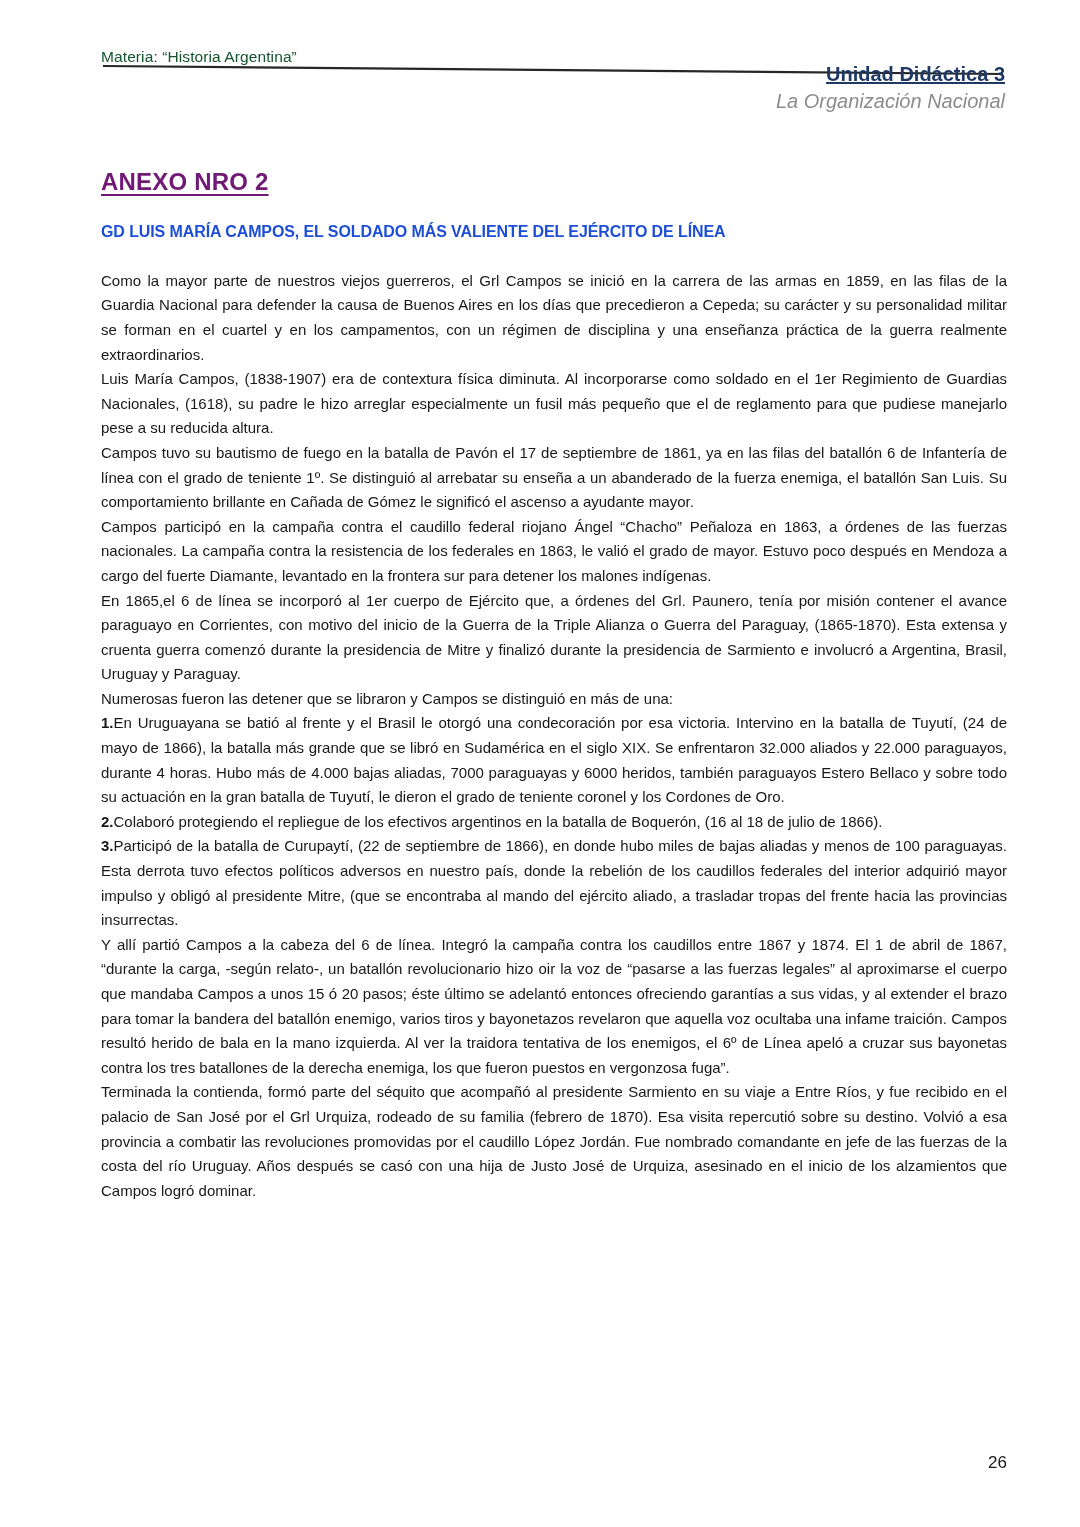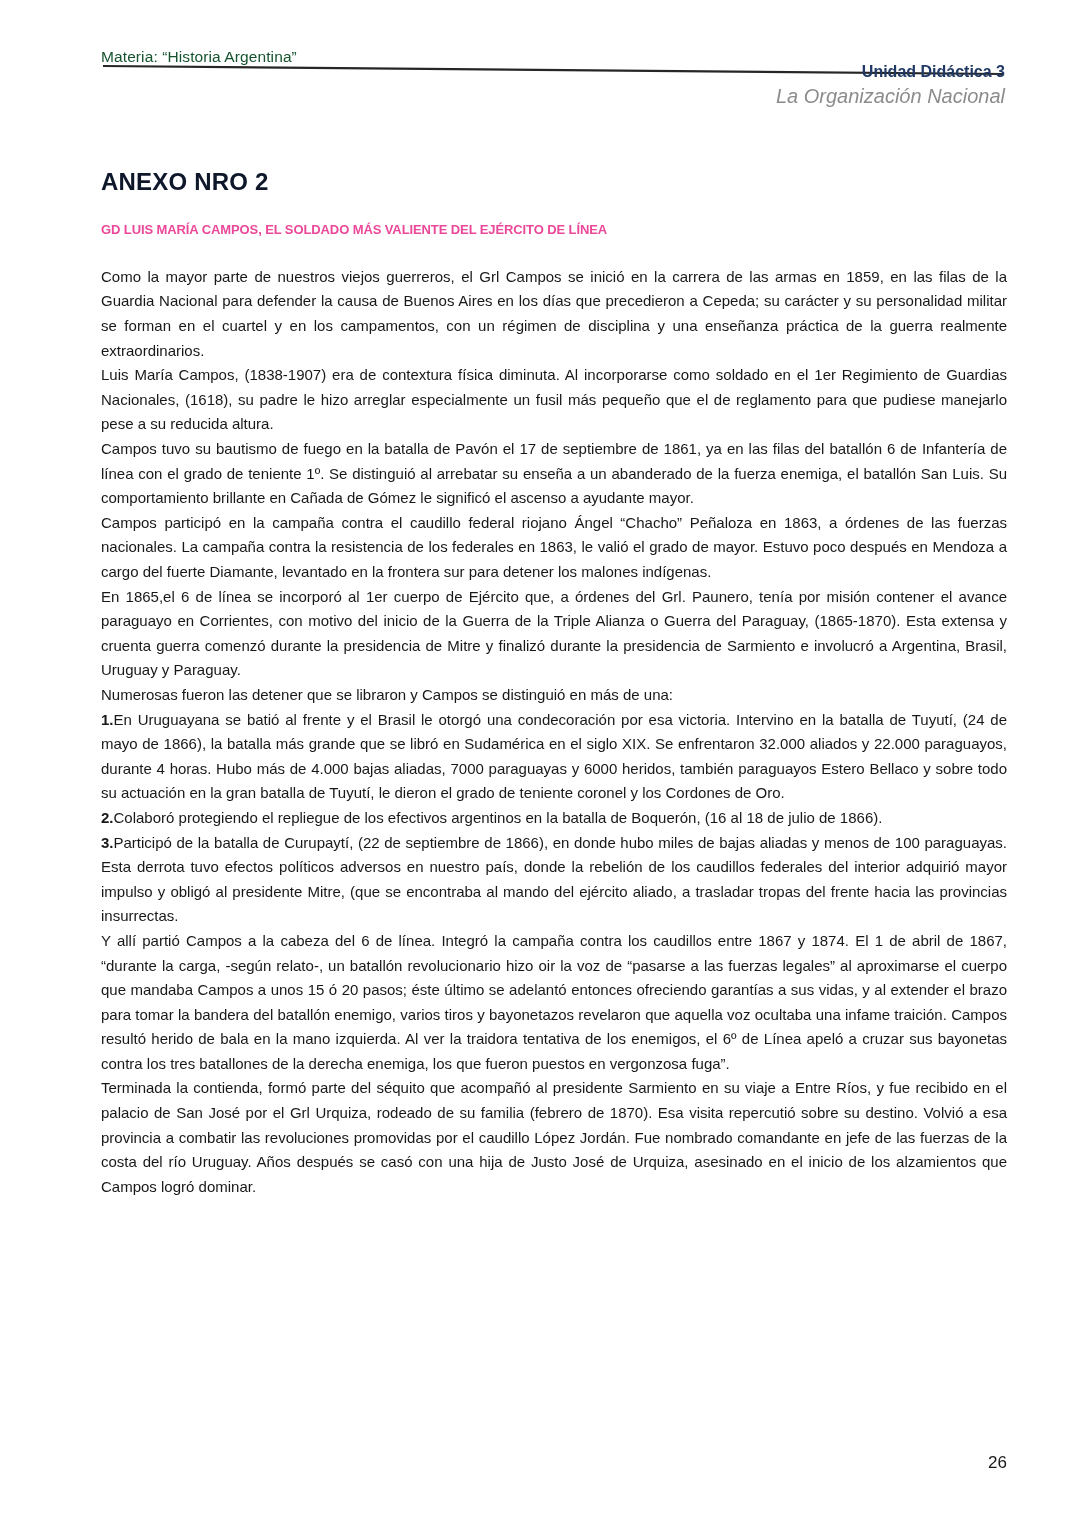--- a/index.html
+++ b/index.html
@@ -48,53 +48,55 @@
     pointer-events: none;
   }
   .header-right {
     position: absolute;
     right: 75px;
     top: 62px;
     text-align: right;
     width: 480px;
   }
   .header-unit {
-    font-size: 16px;
+    font-size: 20px;
     font-weight: bold;
     color: #1f3864;
     line-height: 1.25;
     white-space: nowrap;
+    text-decoration: underline;
   }
   .header-sub {
     font-size: 20px;
     font-style: italic;
     color: #8c8c8c;
     line-height: 1.45;
     white-space: nowrap;
   }
 
   
   .content {
     position: absolute;
     left: 101px;
     top: 168px;
     width: 906px;
   }
   .anexo-title {
     font-size: 24px;
     font-weight: bold;
-    color: #0f172a;
+    color: #701a75;
+    text-decoration: underline;
     text-underline-offset: 4px;
     margin: 0 0 26px 0;
     letter-spacing: 0.2px;
   }
   .anexo-subtitle {
-    font-size: 13px;
+    font-size: 16px;
     font-weight: bold;
-    color: #ec4899;
+    color: #1d4ed8;
     margin: 0 0 26px 0;
     letter-spacing: -0.1px;
     line-height: 1.3;
   }
   .body-text {
     font-size: 15px;
     line-height: 24.6px;
     color: #181818;
     text-align: justify;
     text-justify: inter-word;

